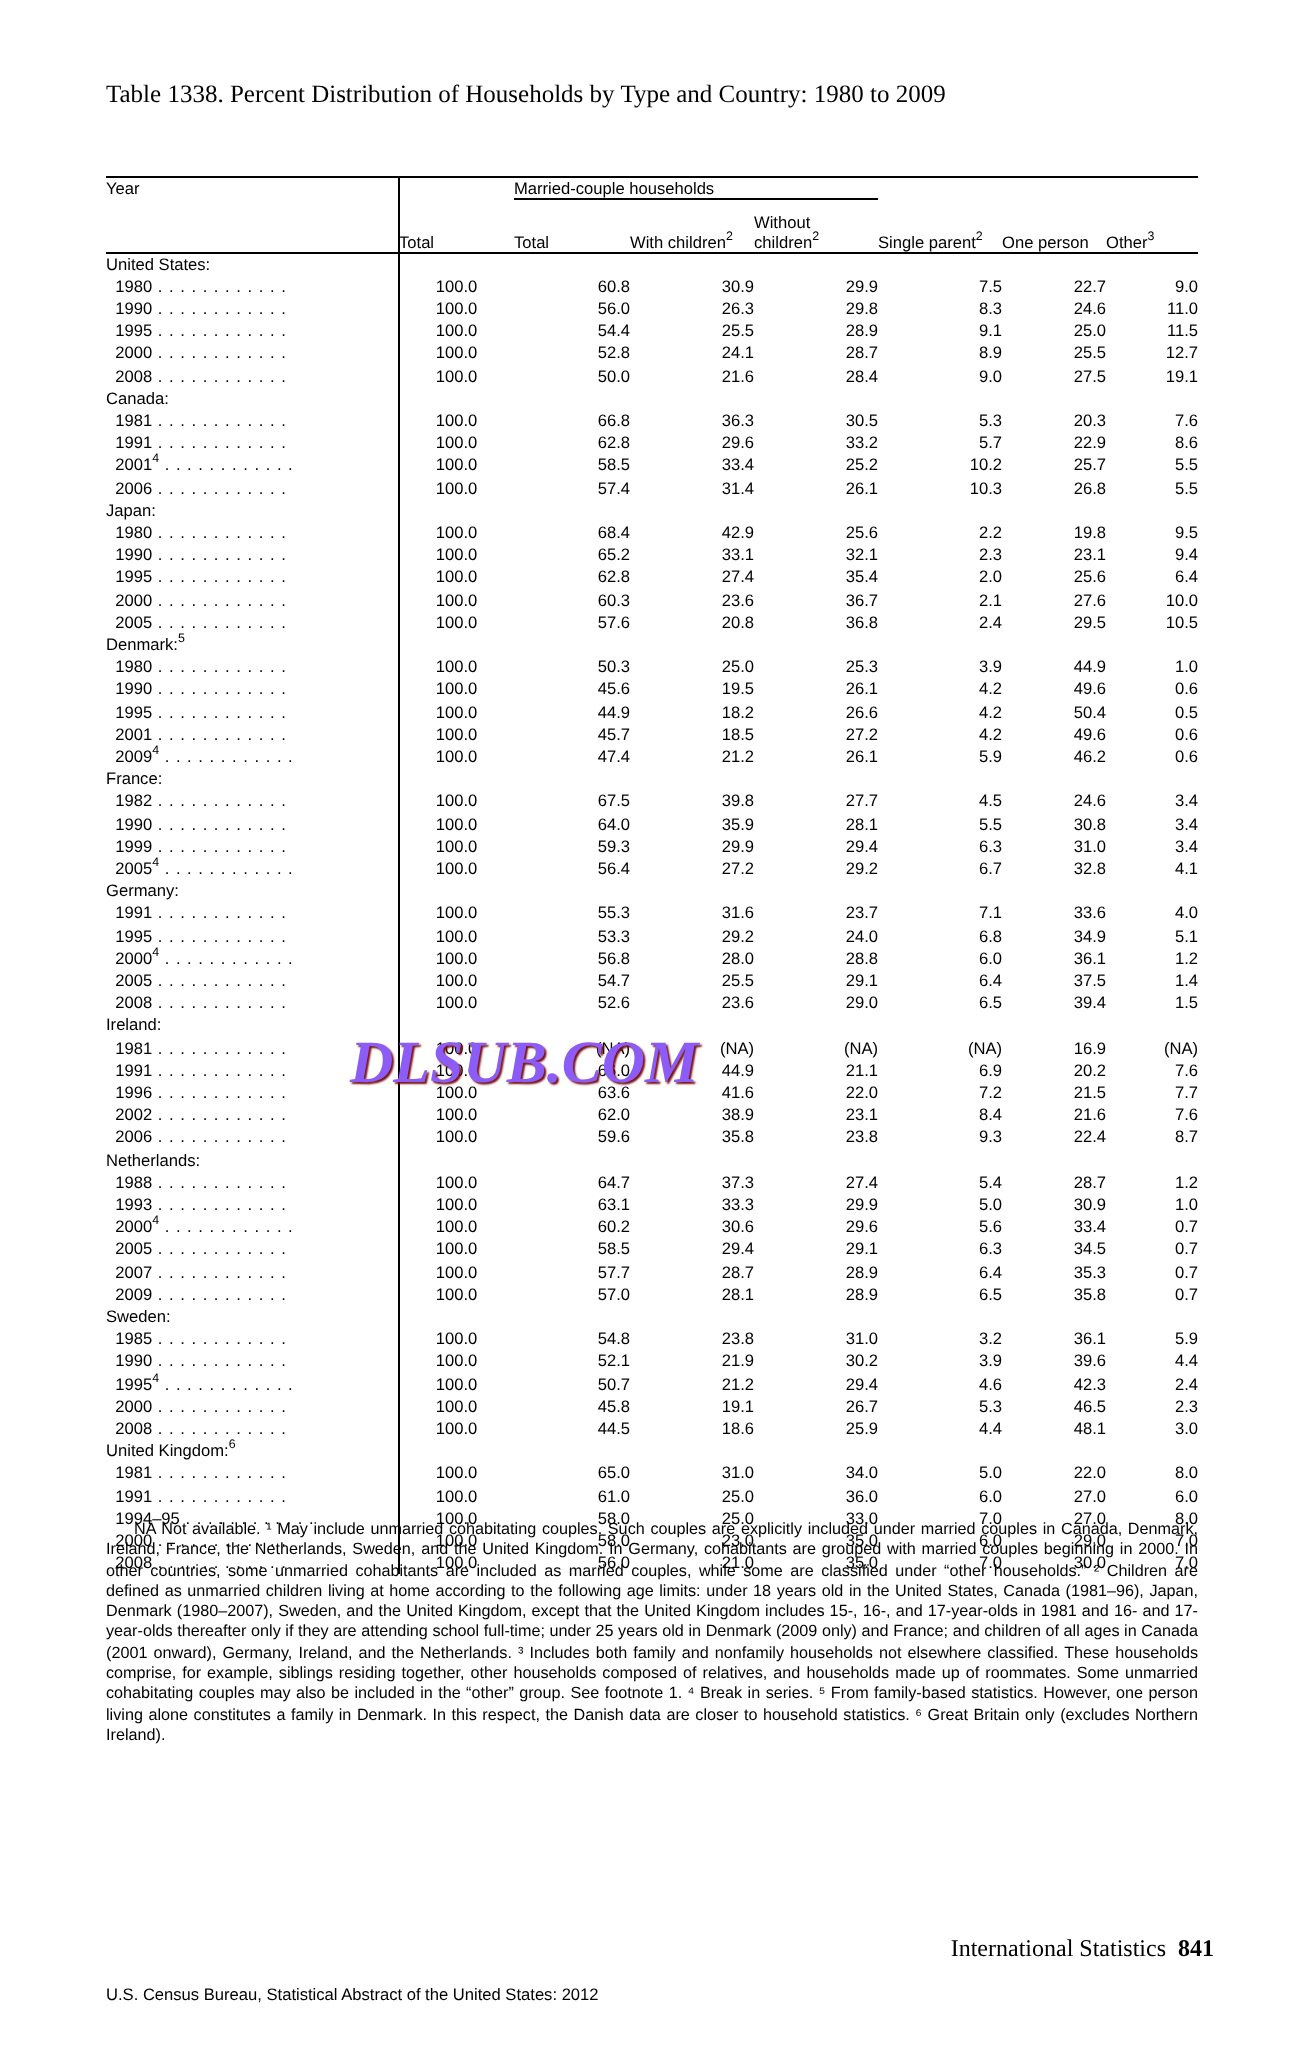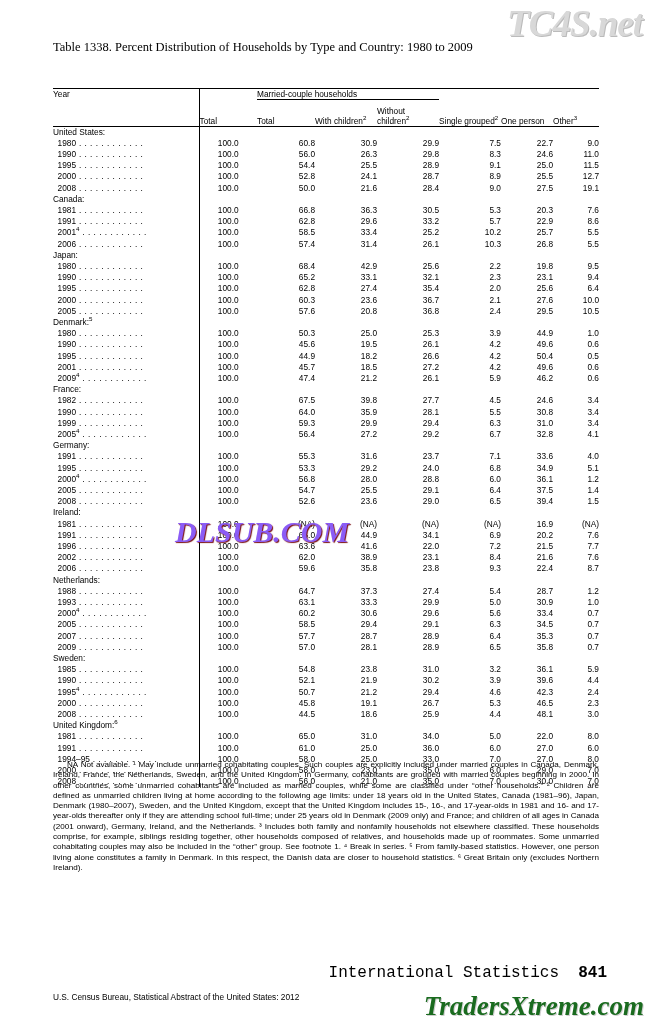--- a/index.html
+++ b/index.html
@@ -157,33 +157,31 @@
   .footer-left {
     position: absolute;
     left: 53px;
     bottom: 22px;
     font-size: 8.3px;
   }
   .footer-right {
     position: absolute;
     right: 45px;
     bottom: 42px;
-    font-size: 16px;
-    font-family: Liberation Mono, monospace;
+    font-size: 12px;
+    font-family: Liberation Serif, serif;
   }
   .footer-right b { font-weight: bold; }
 </style>
 </head>
 <body>
 
 <div class="page">
 
-  <div class="wm-tc4s">TC4S.net</div>
   <div class="wm-dlsub">DLSUB.COM</div>
-  <div class="wm-traders">TradersXtreme.com</div>
 
   <div class="title">Table 1338. Percent Distribution of Households by Type and Country: 1980 to 2009</div>
 
   <table class="main">
     <colgroup>
       <col style="width:146px">
       <col style="width:58px">
       <col style="width:58px">
       <col style="width:62px">
       <col style="width:62px">
@@ -205,21 +203,21 @@
         <td class="vline hcell" style="height:26px"></td>
         <td class="hcell">Total</td>
         <td class="hcell">Total</td>
         <td class="hcell">
           <span>With children</span><sup>2</sup>
         </td>
         <td class="hcell">
           <span>Without children</span><sup>2</sup>
         </td>
         <td class="hcell">
-          <span>Single grouped</span><sup>2</sup>
+          <span>Single parent</span><sup>2</sup>
         </td>
         <td class="hcell">One person</td>
         <td class="hcell">
           <span>Other</span><sup>3</sup>
         </td>
       </tr>
     </thead>
     <tbody id="table-body">
         <tr class="grouphdr datarow">
           <td class="rowlabel vline">United States:</td>
@@ -579,21 +577,21 @@
           <td class="num">(NA)</td>
           <td class="num">(NA)</td>
           <td class="num">16.9</td>
           <td class="num">(NA)</td>
         </tr>
         <tr class="datarow">
           <td class="rowlabel vline">&nbsp;&nbsp;1991<span class="leader">&nbsp;.&nbsp;.&nbsp;.&nbsp;.&nbsp;.&nbsp;.&nbsp;.&nbsp;.&nbsp;.&nbsp;.&nbsp;.&nbsp;.</span></td>
           <td class="num num-total">100.0</td>
           <td class="num">66.0</td>
           <td class="num">44.9</td>
-          <td class="num">34.1</td>
+          <td class="num">21.1</td>
           <td class="num">6.9</td>
           <td class="num">20.2</td>
           <td class="num">7.6</td>
         </tr>
         <tr class="datarow">
           <td class="rowlabel vline">&nbsp;&nbsp;1996<span class="leader">&nbsp;.&nbsp;.&nbsp;.&nbsp;.&nbsp;.&nbsp;.&nbsp;.&nbsp;.&nbsp;.&nbsp;.&nbsp;.&nbsp;.</span></td>
           <td class="num num-total">100.0</td>
           <td class="num">63.6</td>
           <td class="num">41.6</td>
           <td class="num">22.0</td>

